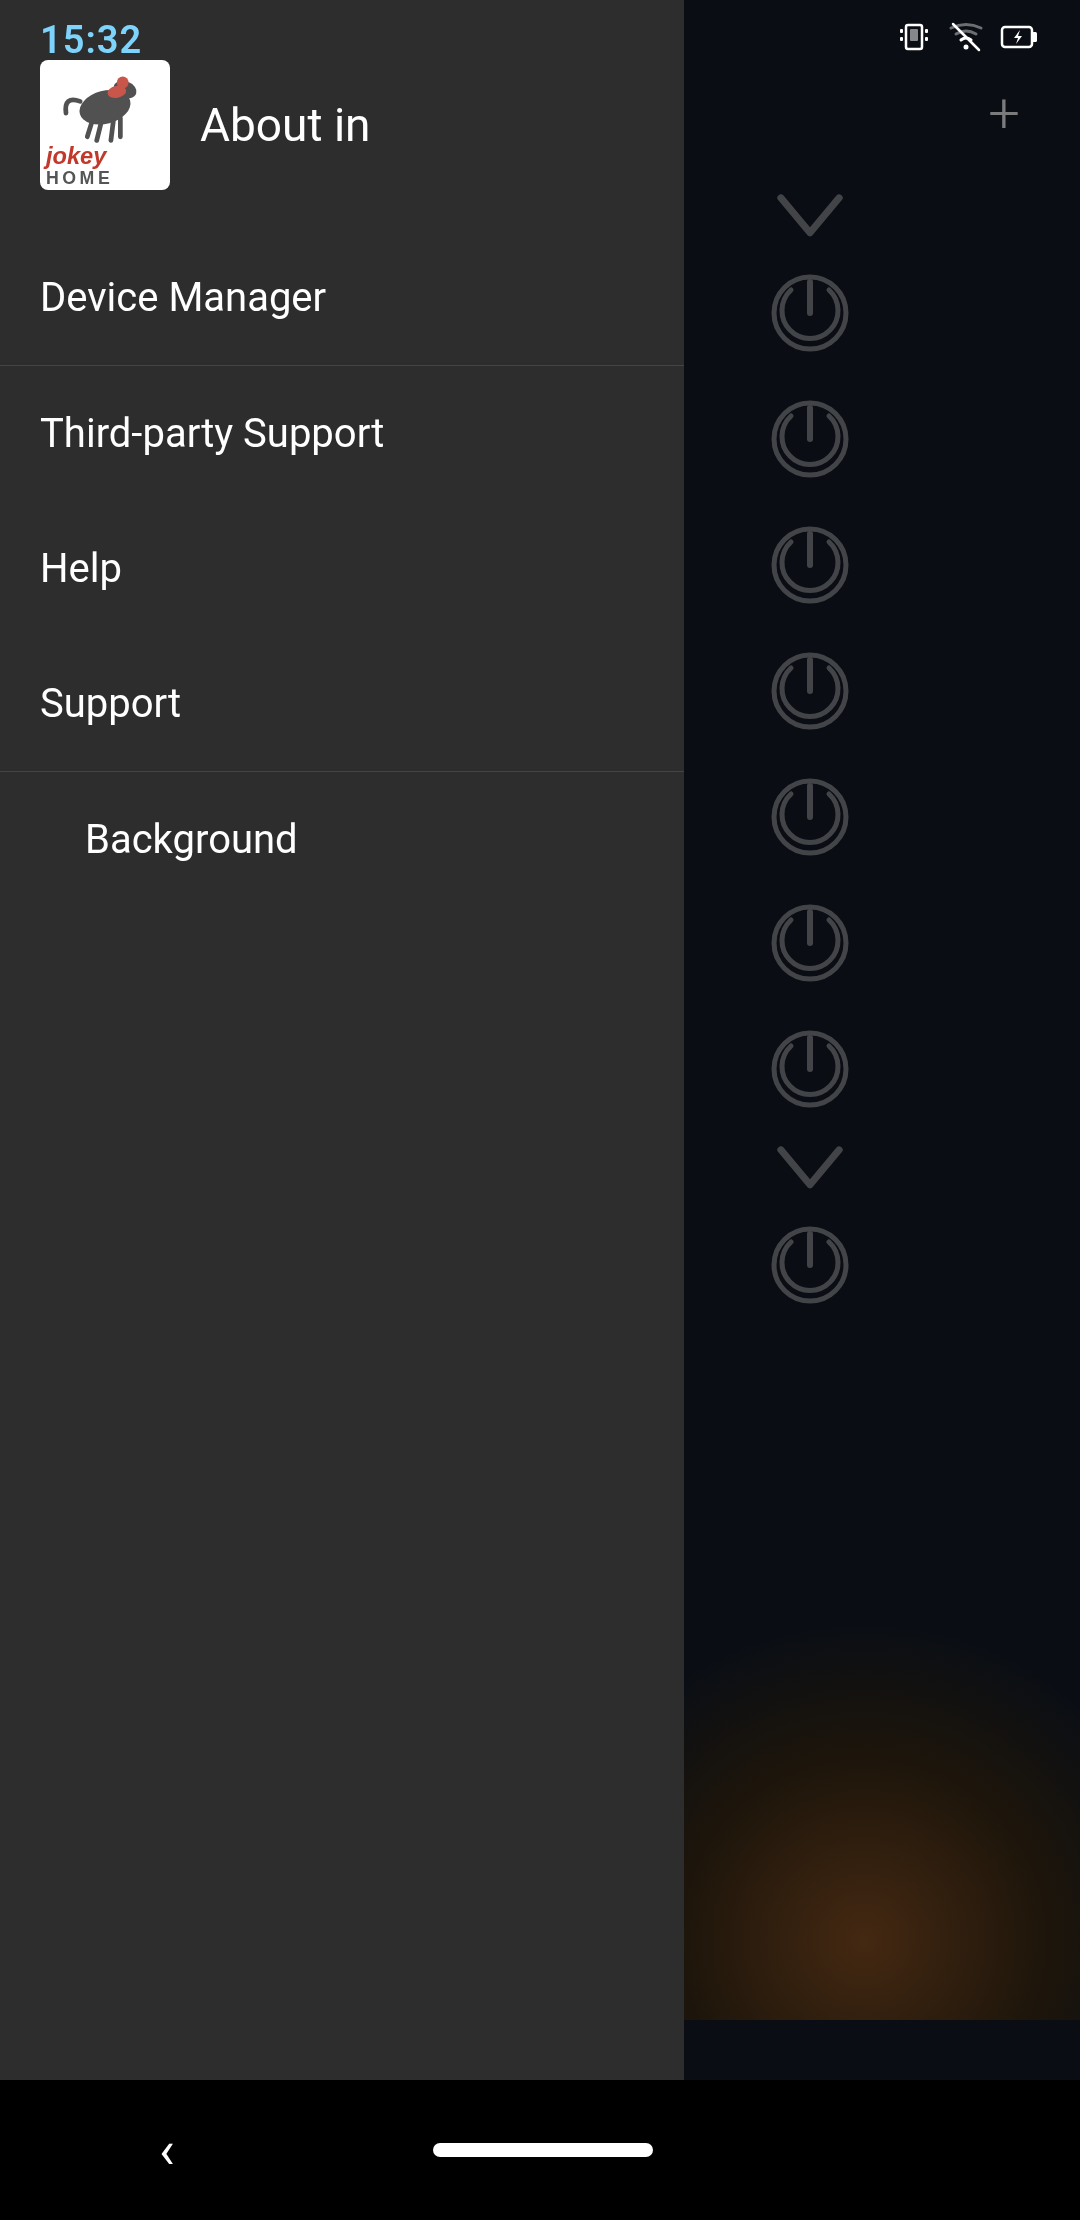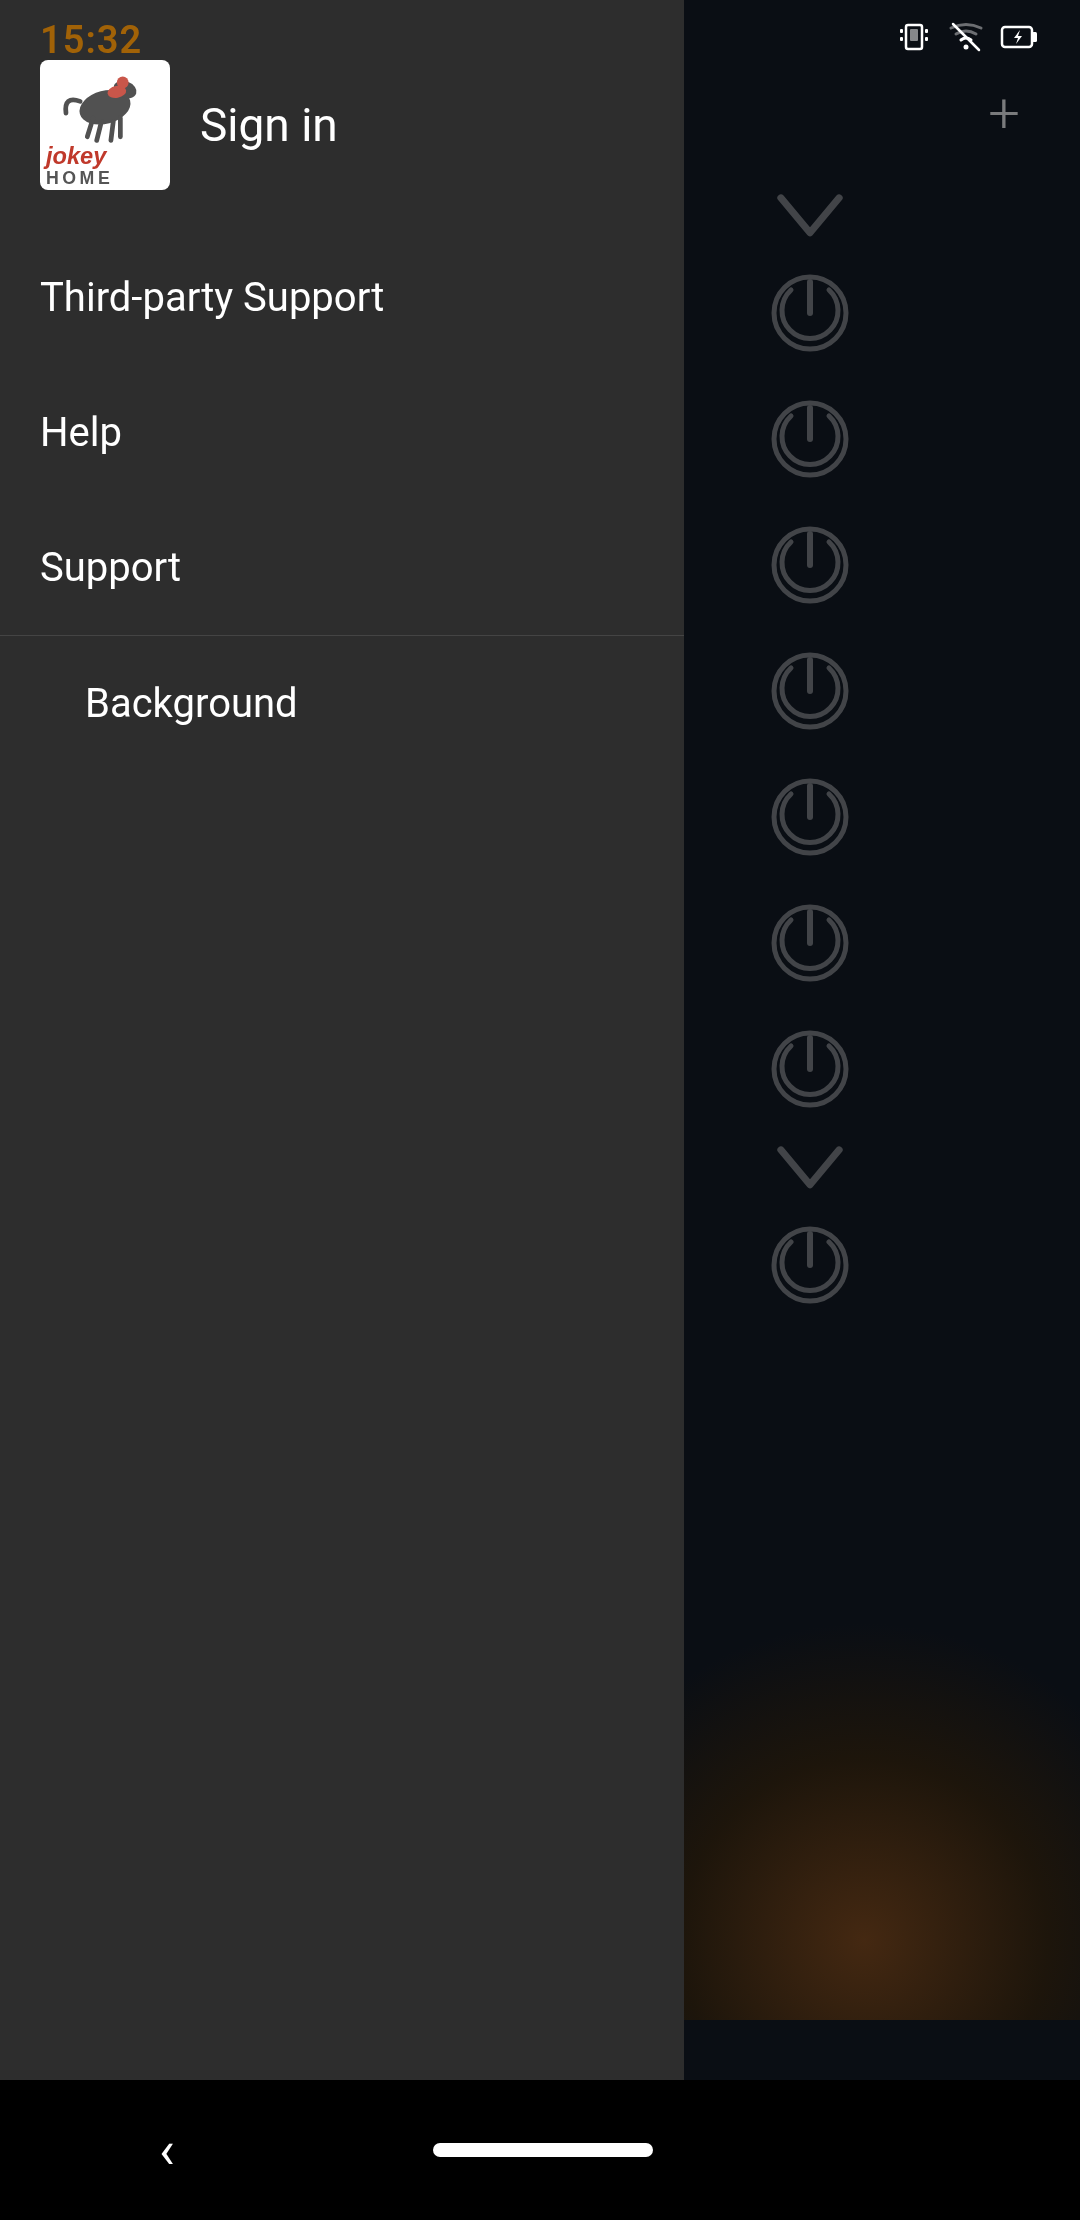--- a/index.html
+++ b/index.html
@@ -88,21 +88,21 @@
       width: 100%;
       height: 80px;
       display: flex;
       align-items: center;
       justify-content: space-between;
       padding: 0 40px;
       z-index: 100;
     }
 
     .status-left {
-      color: #a16207;
+      color: #7dd3fc;
       font-size: 38px;
       font-weight: 600;
       letter-spacing: 1px;
     }
 
     .status-right {
       display: flex;
       align-items: center;
       gap: 16px;
     }
@@ -356,25 +356,30 @@
           <ellipse cx="55" cy="22" rx="8" ry="5" fill="#c0392b" transform="rotate(-10, 55, 22)"></ellipse>
 
           <circle cx="60" cy="14" r="5" fill="#c0392b"></circle>
         </g>
 
         <text x="5" y="88" font-family="Arial, sans-serif" font-size="20" font-weight="700" fill="#c0392b" font-style="italic">jokey</text>
 
         <text x="5" y="105" font-family="Arial, sans-serif" font-size="15" font-weight="600" fill="#555" letter-spacing="3">HOME</text>
       </svg>
     </div>
-    <span class="sign-in-text">Sign in</span>
+    <span class="sign-in-text">About in</span>
   </div>
 
   <div class="drawer-menu">
 
+    <div class="menu-section">
+      <div class="menu-item">
+        <span>Device Manager</span>
+      </div>
+    </div>
 
     <div class="menu-section">
       <div class="menu-item">
         <span>Third-party Support</span>
       </div>
       <div class="menu-item">
         <span>Help</span>
       </div>
       <div class="menu-item">
         <span>Support</span>

